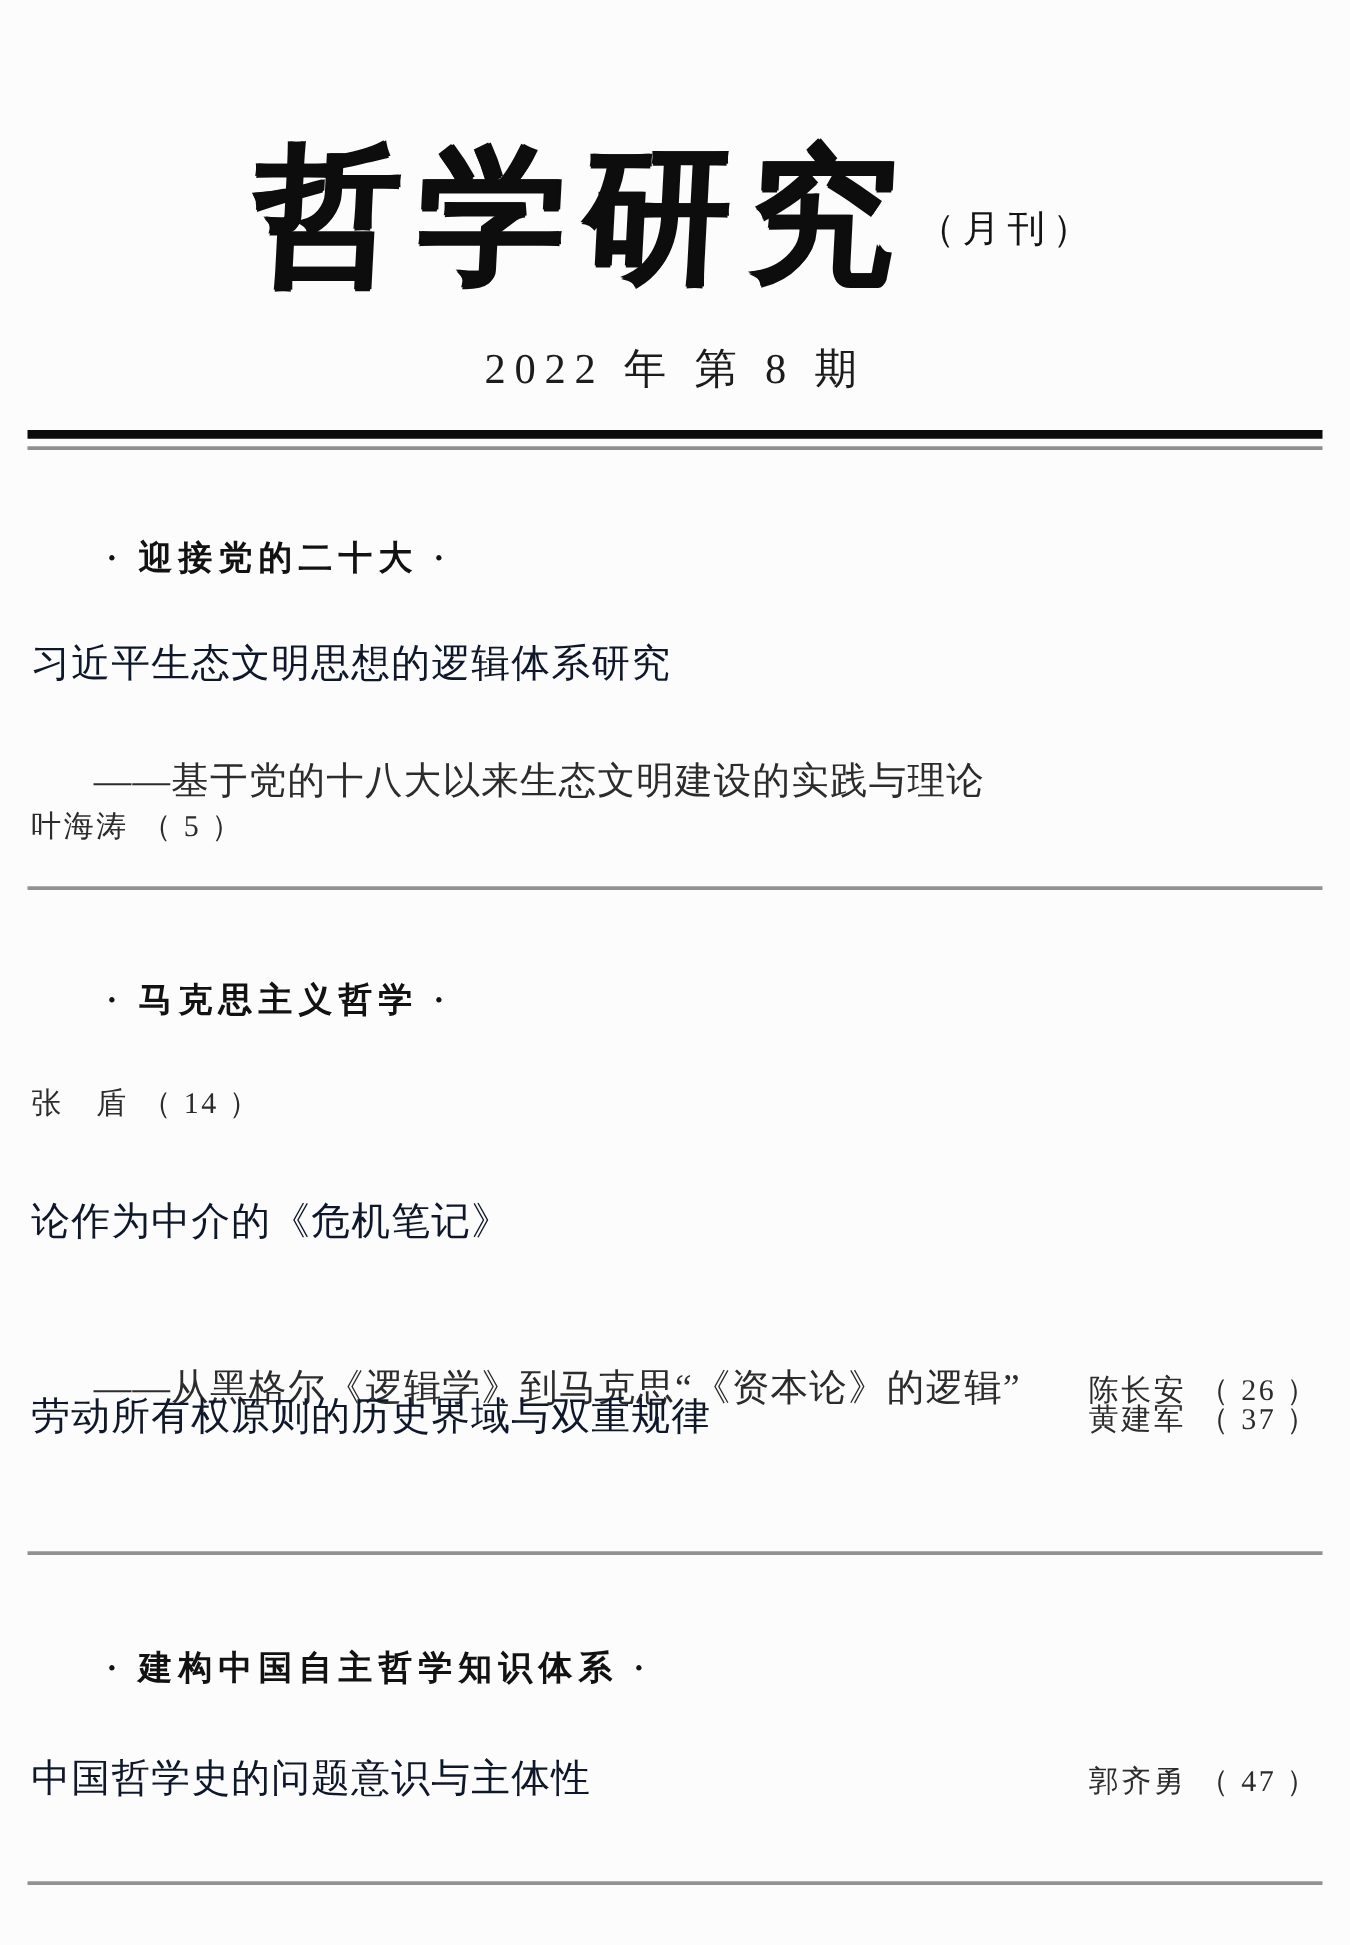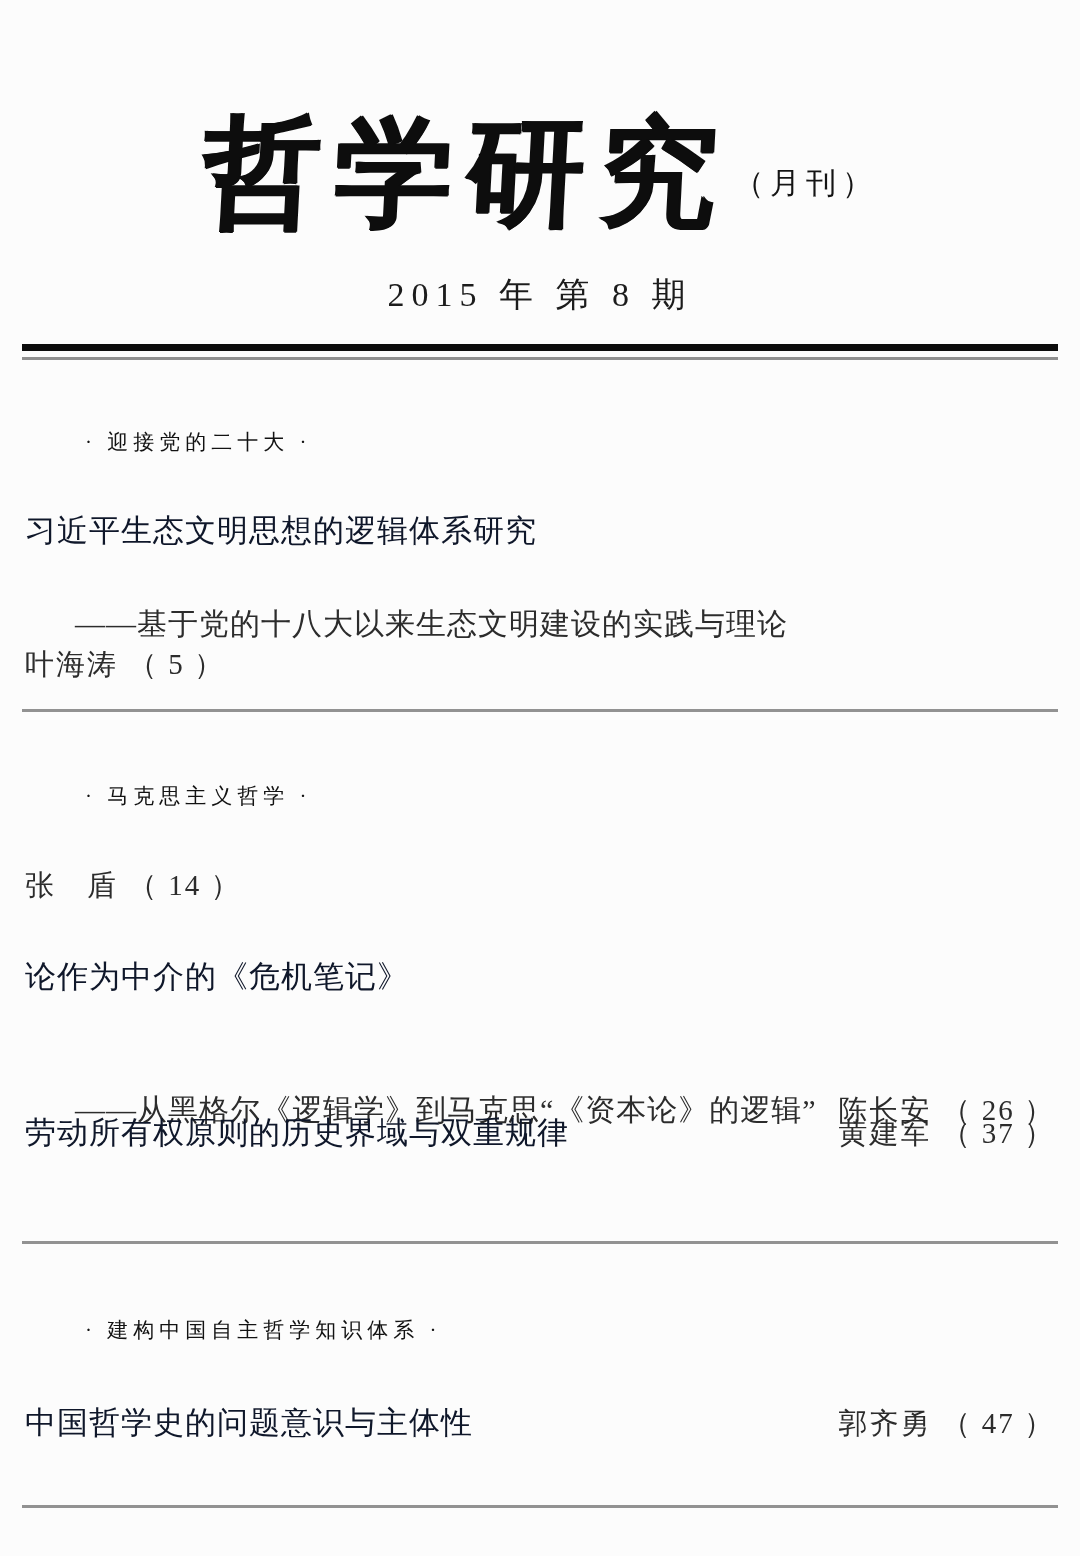--- a/index.html
+++ b/index.html
@@ -81,22 +81,22 @@
     height: 3px;
     background: #929292;
   }
   .divider-1 { top: 709px; }
   .divider-2 { top: 1241px; }
   .divider-3 { top: 1505px; }
   
   .section-header {
     position: absolute;
     left: 85px;
-    font-size: 21px;
-    font-weight: 400;
+    font-size: 27px;
+    font-weight: 700;
     letter-spacing: 5px;
     color: #121212;
     white-space: nowrap;
   }
   .sec-header-1 { top: 428px; }
   .sec-header-2 { top: 782px; }
   .sec-header-3 { top: 1316px; }
 
   .toc-row {
     position: absolute;
@@ -113,21 +113,21 @@
     white-space: nowrap;
   }
   .art-subtitle {
     font-size: 30px;
     letter-spacing: 1px;
     color: #2c2c2c;
     padding-left: 50px;
     white-space: nowrap;
   }
   .author-page {
-    font-size: 29px;
+    font-size: 24px;
     color: #2c2c2c;
     white-space: nowrap;
     letter-spacing: 2px;
   }
   .author-page .author { margin-right: 10px; }
 
   .row-a1-title { top: 510px; }
   .row-a1-sub   { top: 604px; flex-direction: column; }
   .row-a2       { top: 866px; }
   .row-a3-title { top: 956px; align-items: flex-end; }
@@ -137,21 +137,21 @@
 </style>
 </head>
 <body>
 
 <div class="page">
 
   <div class="masthead">
     <span class="journal-title">哲学研究</span>
     <span class="edition-note">（月刊）</span>
   </div>
-  <div class="issue-line">2015 年 第 8 期</div>
+  <div class="issue-line">2022 年 第 8 期</div>
 
   <div class="rule-thick"></div>
   <div class="rule-thin"></div>
 
   <div class="section-header sec-header-1">· 迎接党的二十大 ·</div>
 
   <div class="toc-row row-a1-title">
     <span class="art-title">习近平生态文明思想的逻辑体系研究</span>
   </div>
   <div class="toc-row row-a1-sub">

